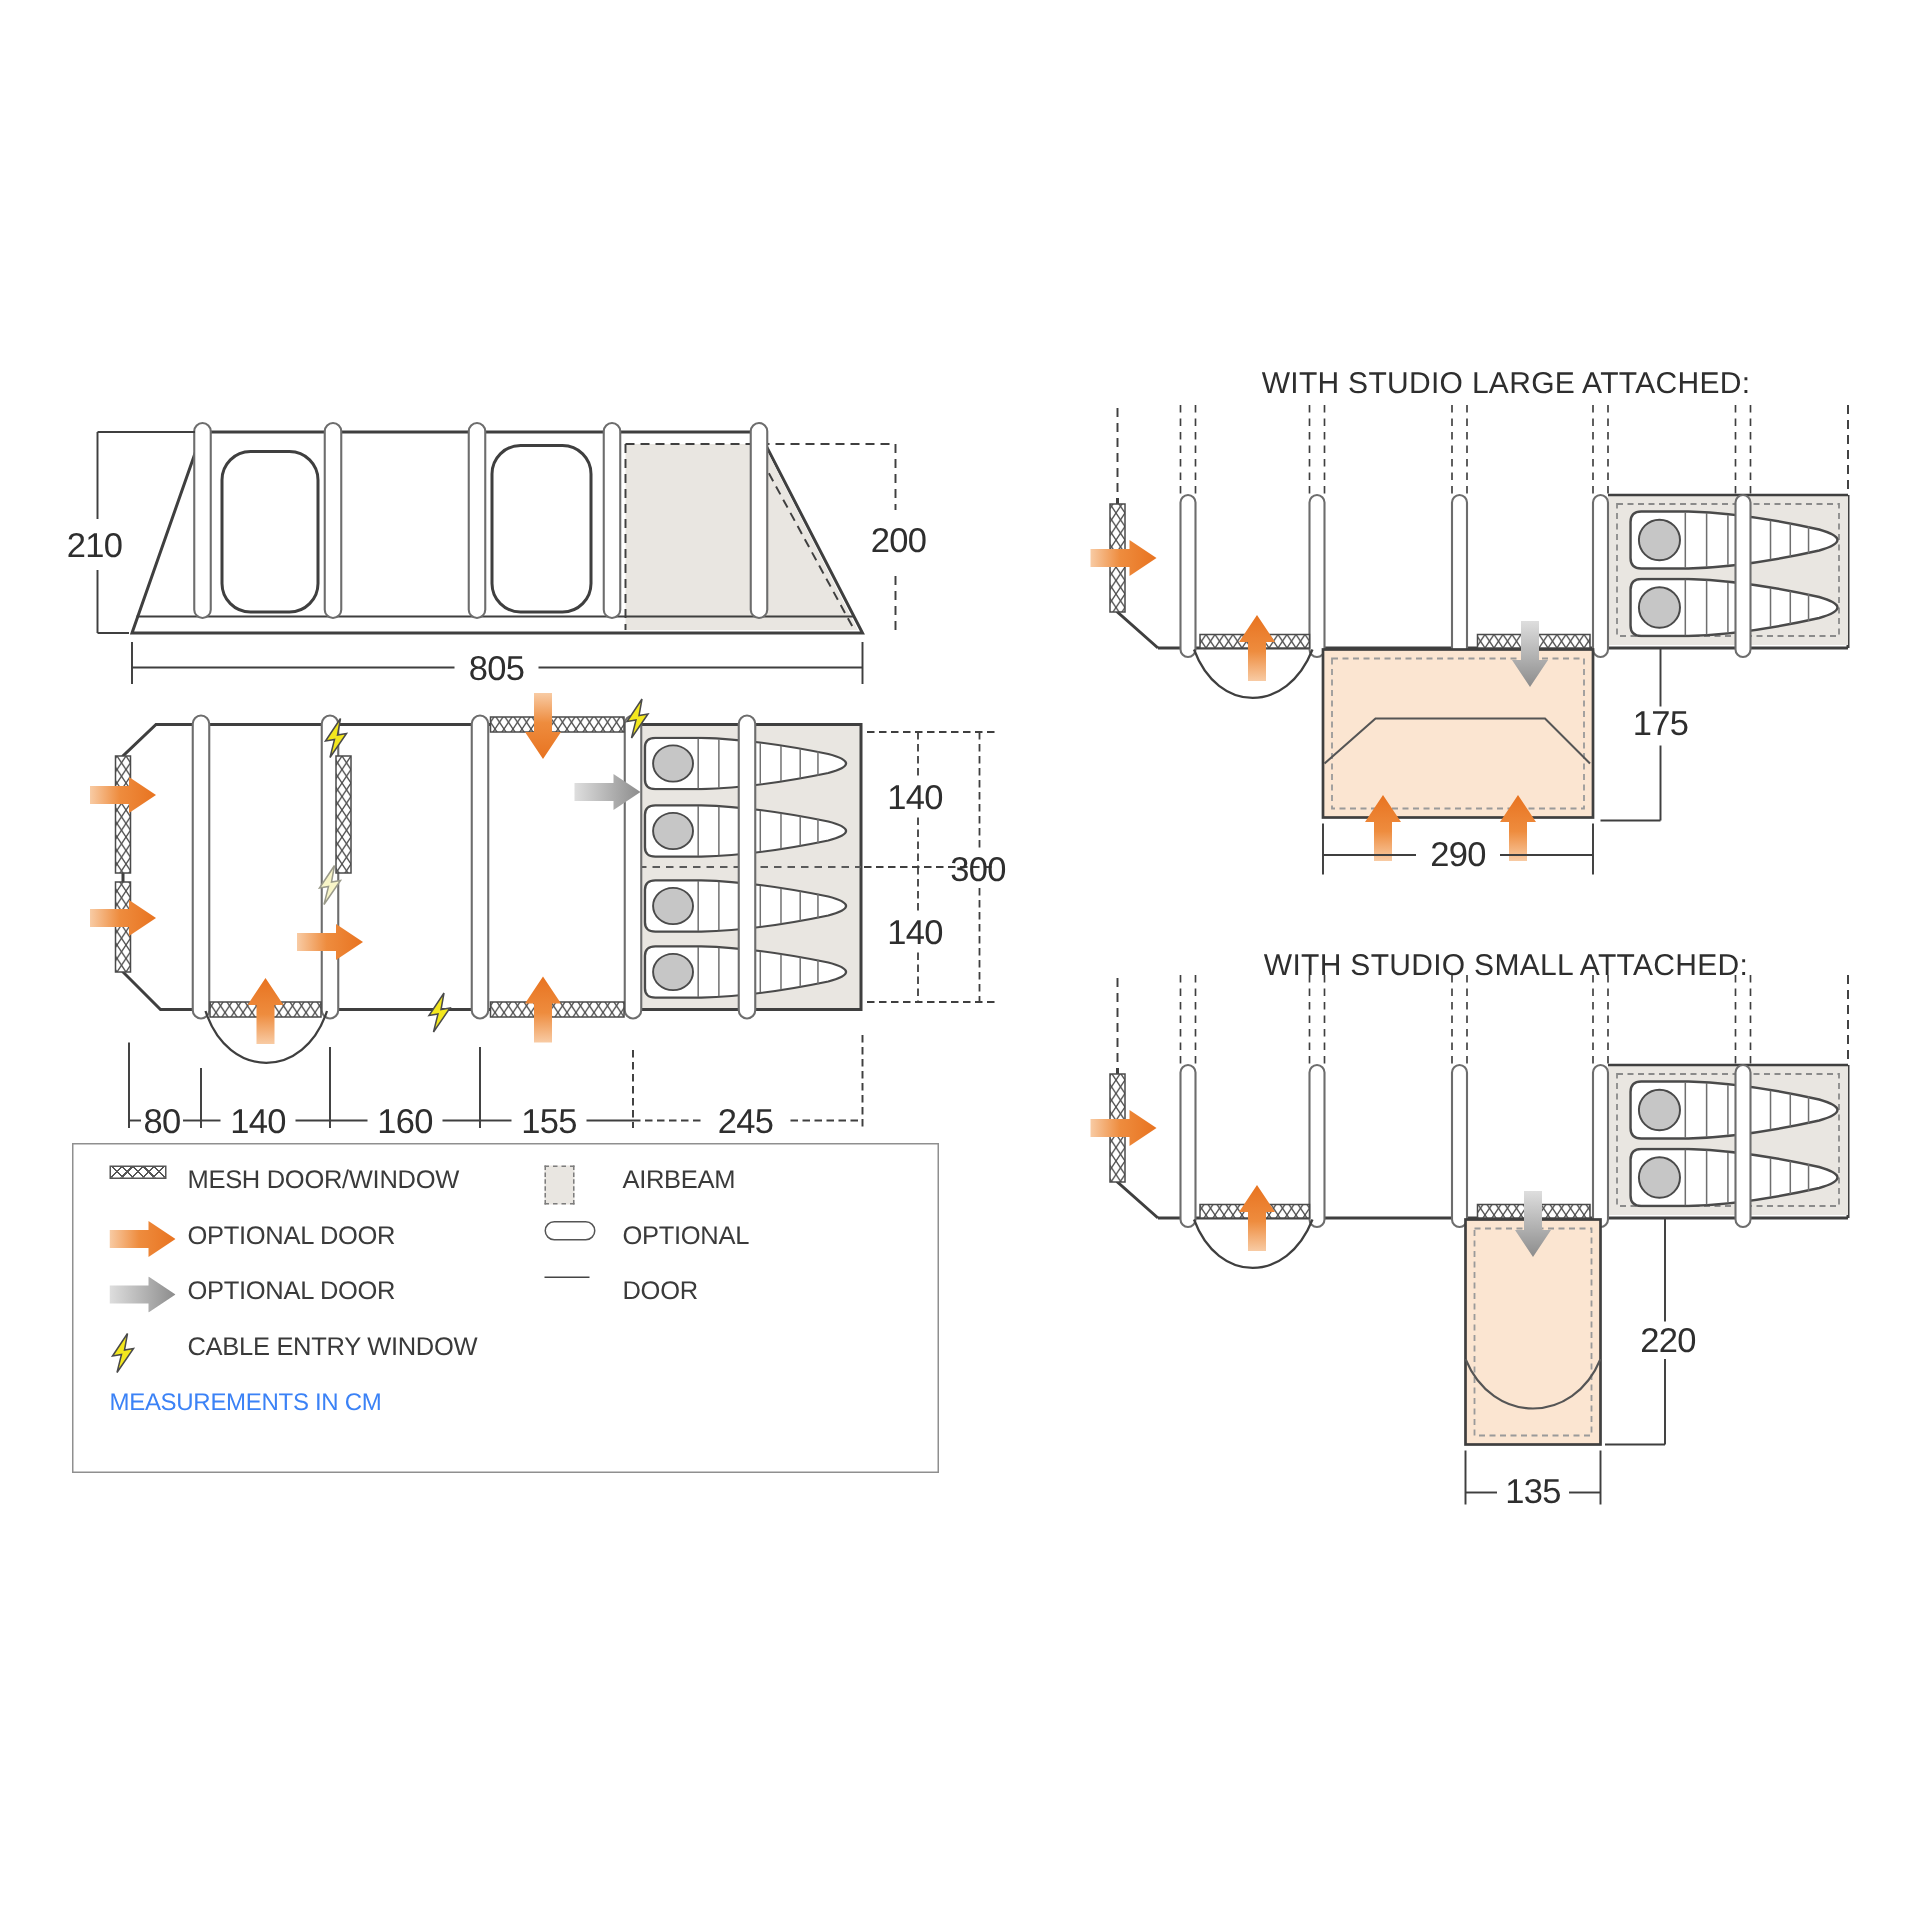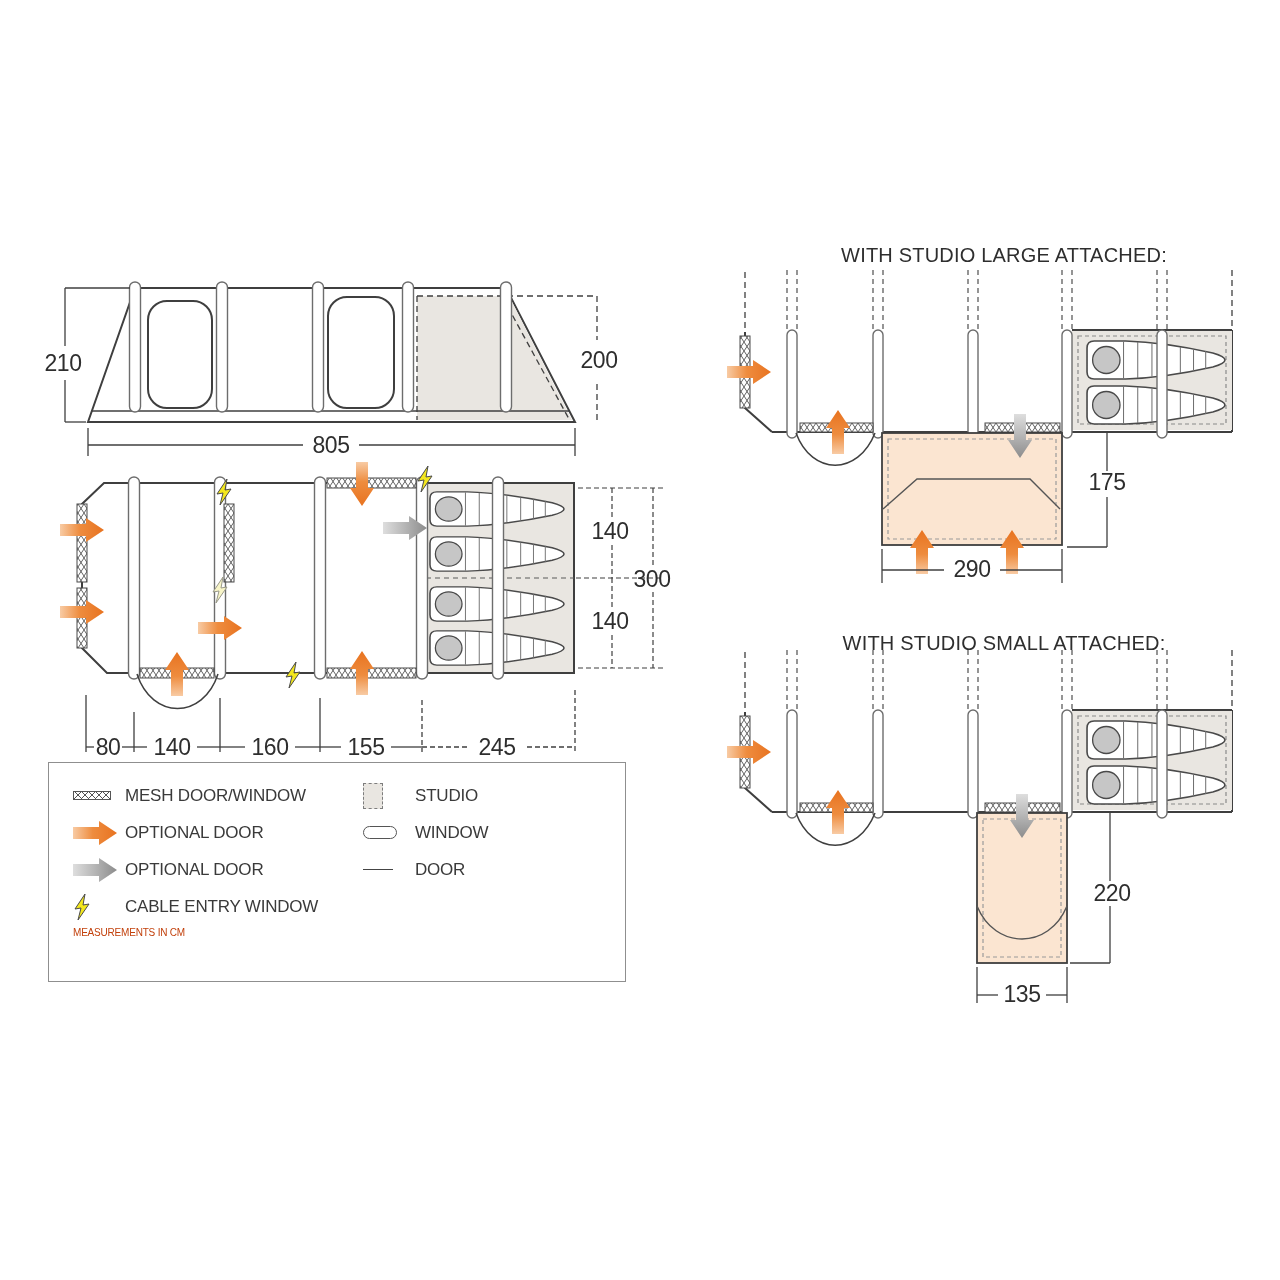--- a/index.html
+++ b/index.html
@@ -7,31 +7,31 @@
   .stage{position:absolute;left:0;top:0;}
   svg text{font-family:"Liberation Sans",sans-serif;fill:#2e2e2e;}
   .dim{font-size:23px;letter-spacing:-0.5px;}
   .hdr{font-size:20px;letter-spacing:0.2px;}
   
   .legend{position:absolute;left:48px;top:762px;width:578px;height:220px;border:1.5px solid #8f8f8f;box-sizing:border-box;background:#fff;}
   .lg-grid{position:absolute;left:24px;top:14px;right:10px;display:flex;}
   .lg-col{display:flex;flex-direction:column;}
   .lg-col.left{width:290px;}
   .lg-col.right{flex:1;}
-  .lg-row{display:flex;align-items:center;height:37px;}
+  .lg-row{display:flex;align-items:flex-start;height:37px;}
   .lg-icon{width:52px;display:flex;align-items:center;justify-content:flex-start;}
   .lg-label{font-size:17px;color:#3a3a3a;letter-spacing:-0.2px;white-space:nowrap;}
   .mesh-chip{width:38px;height:9px;border:1px solid #555;box-sizing:border-box;
     background-image:repeating-linear-gradient(45deg,#555 0 1px,transparent 1px 5px),
                      repeating-linear-gradient(-45deg,#555 0 1px,transparent 1px 5px);}
   .bed-chip{width:20px;height:26px;background:#e9e6e1;border:1.5px dashed #7d7d7d;box-sizing:border-box;}
   .opt-chip{width:20px;height:26px;background:#fbe5d1;border:1.5px dashed #7d7d7d;box-sizing:border-box;}
   .airbeam-chip{width:34px;height:13px;border:1.5px solid #555;border-radius:8px;box-sizing:border-box;}
   .pole-chip{width:30px;height:0;border-top:1.6px solid #444;}
-  .lg-note{position:absolute;left:24px;top:164px;font-size:10px;color:#c2410c;letter-spacing:-0.2px;text-align:right;}
+  .lg-note{position:absolute;left:24px;top:164px;font-size:16px;color:#3b82f6;letter-spacing:-0.2px;text-align:right;}
 </style>
 </head>
 <body>
 
 <svg class="stage" width="1280" height="1280" viewBox="0 0 1280 1280">
   <defs>
     <linearGradient id="og" x1="0" y1="0" x2="1" y2="0">
       <stop offset="0" stop-color="#f8cba4"></stop>
         <stop offset="0.45" stop-color="#ee8c3e"></stop>
         <stop offset="1" stop-color="#e87320"></stop>
@@ -338,27 +338,27 @@
             </svg>
         </span>
         <span class="lg-label">CABLE ENTRY WINDOW</span>
       </div>
     </div>
     <div class="lg-col right">
       <div class="lg-row">
         <span class="lg-icon">
             <span class="bed-chip"></span>
           </span>
-        <span class="lg-label">STUDIO</span>
+        <span class="lg-label">AIRBEAM</span>
       </div>
       <div class="lg-row">
         <span class="lg-icon">
             <span class="airbeam-chip"></span>
           </span>
-        <span class="lg-label">WINDOW</span>
+        <span class="lg-label">OPTIONAL</span>
       </div>
       <div class="lg-row">
         <span class="lg-icon">
             <span class="pole-chip"></span>
           </span>
         <span class="lg-label">DOOR</span>
       </div>
     </div>
   </div>
   <div class="lg-note">MEASUREMENTS IN CM</div>

